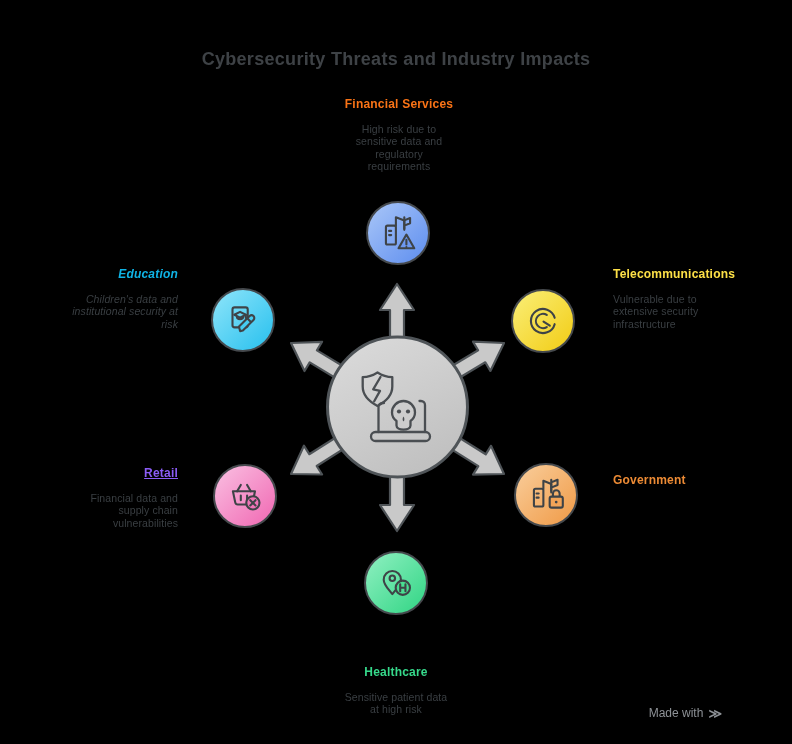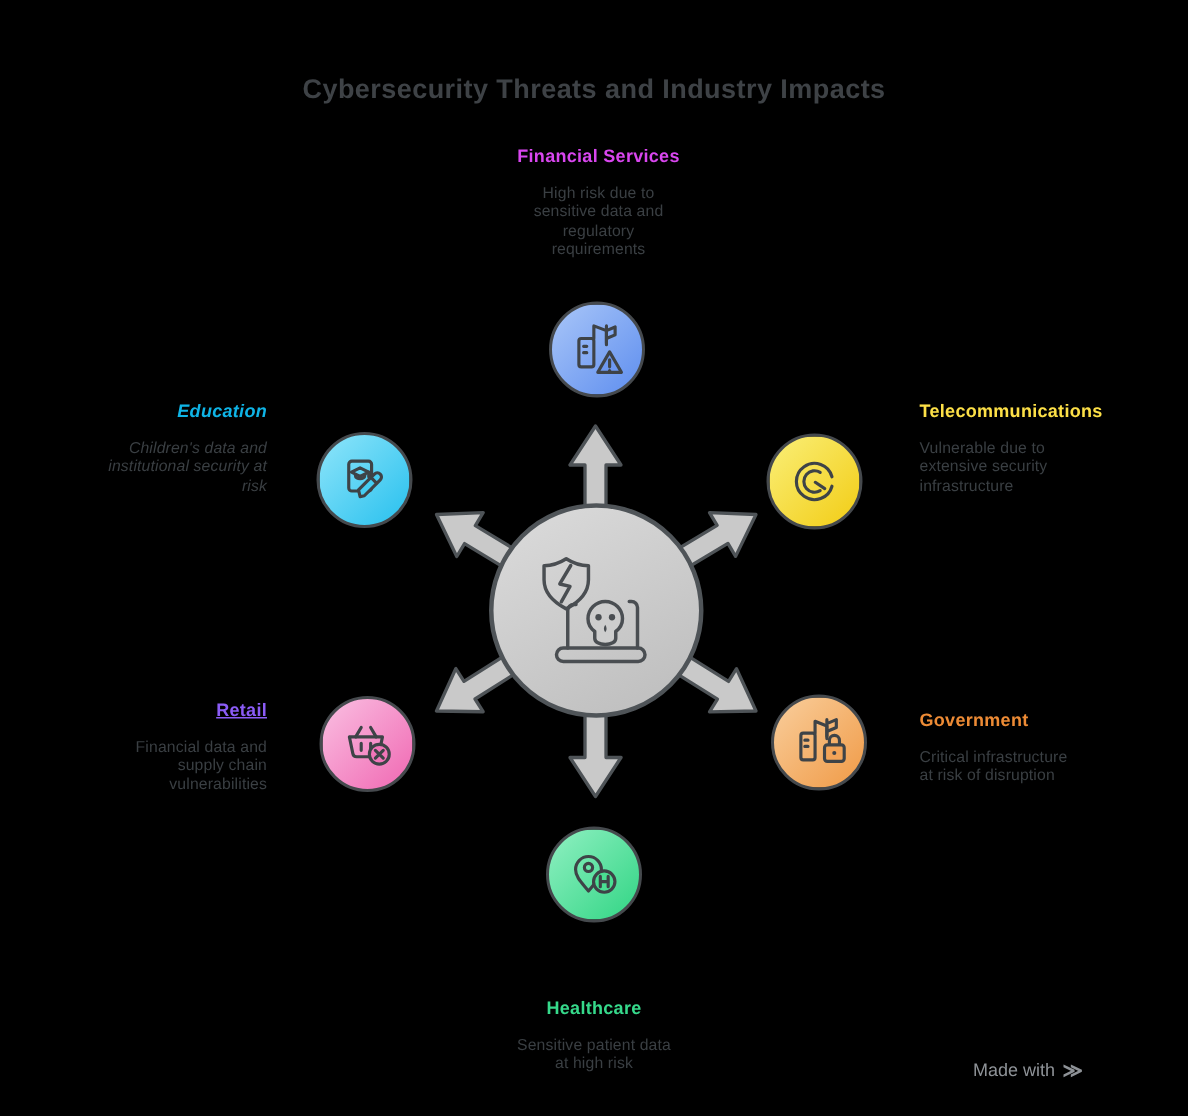--- a/index.html
+++ b/index.html
@@ -87,21 +87,21 @@
       <rect x="8.5" y="13" width="9.5" height="18" rx="1.5"></rect>
       <path d="M11.5,18 l2,0 M11.5,22 l2,0"></path>
       <path d="M18,13 L18,5 l8,3 l0,9"></path>
       <path d="M26,5 l0,11 M26,8 l5.5,-2.3 l0,5 L26,13"></path>
       <path d="M28,21.5 l7.5,13 l-15,0 Z" fill="#6D98F1"></path>
       <path d="M28,26.5 l0,4.5"></path>
       <path d="M28,33.4 l0,0.01"></path>
     </svg>
   </div>
   <div class="node-text text-financial">
-    <div class="node-label" style="color: #d946ef;">Financial Services</div>
+    <div class="node-label" style="color: #f97316;">Financial Services</div>
     <div class="node-desc">High risk due to
 sensitive data and
 regulatory
 requirements</div>
   </div>
 
   <div class="node-circle pos-telecom" style="--c1: #FAEF78; --c2: #F2CC14;">
     <svg class="node-icon" width="42" height="42" viewBox="0 0 40 40" fill="none" stroke="#3E4347" stroke-width="2" stroke-linecap="round" stroke-linejoin="round">
       <path d="M31.1,23 A11.5,11.5 0 1 1 31.1,17"></path>
       <path d="M23.6,25.8 A6.8,6.8 0 1 1 23.6,14.2"></path>
@@ -121,22 +121,20 @@
       <path d="M11,18.5 l2,0 M11,22.5 l2,0"></path>
       <path d="M17.5,14 L17.5,6.5 l7.5,3 l0,8"></path>
       <path d="M25,5.5 l0,10.5 M25,8 l6,-2.5 l0,5 L25,13"></path>
       <path d="M26.6,21.5 l0,-2.8 a3.2,3.2 0 0 1 6.4,0 l0,2.8"></path>
       <rect x="23.5" y="21.5" width="12.5" height="10.5" rx="1.8" fill="#F2A458"></rect>
       <circle cx="29.7" cy="26.7" r="1.3" fill="#3E4347" stroke="none"></circle>
     </svg>
   </div>
   <div class="node-text text-government">
     <div class="node-label" style="color: rgb(237, 139, 53);">Government</div>
-    <div class="node-desc">Critical infrastructure
-at risk of disruption</div>
   </div>
 
   <div class="node-circle pos-healthcare" style="--c1: #90F0C2; --c2: #31D584;">
     <svg class="node-icon" width="42" height="42" viewBox="0 0 40 40" fill="none" stroke="#3E4347" stroke-width="2" stroke-linecap="round" stroke-linejoin="round">
       <path d="M16.5,30.5 c-4.2,-5.2 -8.2,-8.8 -8.2,-13.7 a8.2,8.2 0 1 1 16.4,0 c0,4.9 -4,8.5 -8.2,13.7 Z"></path>
       <circle cx="16.5" cy="15.5" r="2.6"></circle>
       <circle cx="26.5" cy="24.5" r="6.8" fill="#4ADE92"></circle>
       <path d="M24,21.2 l0,6.6 M29,21.2 l0,6.6 M24,24.5 l5,0"></path>
     </svg>
   </div>

